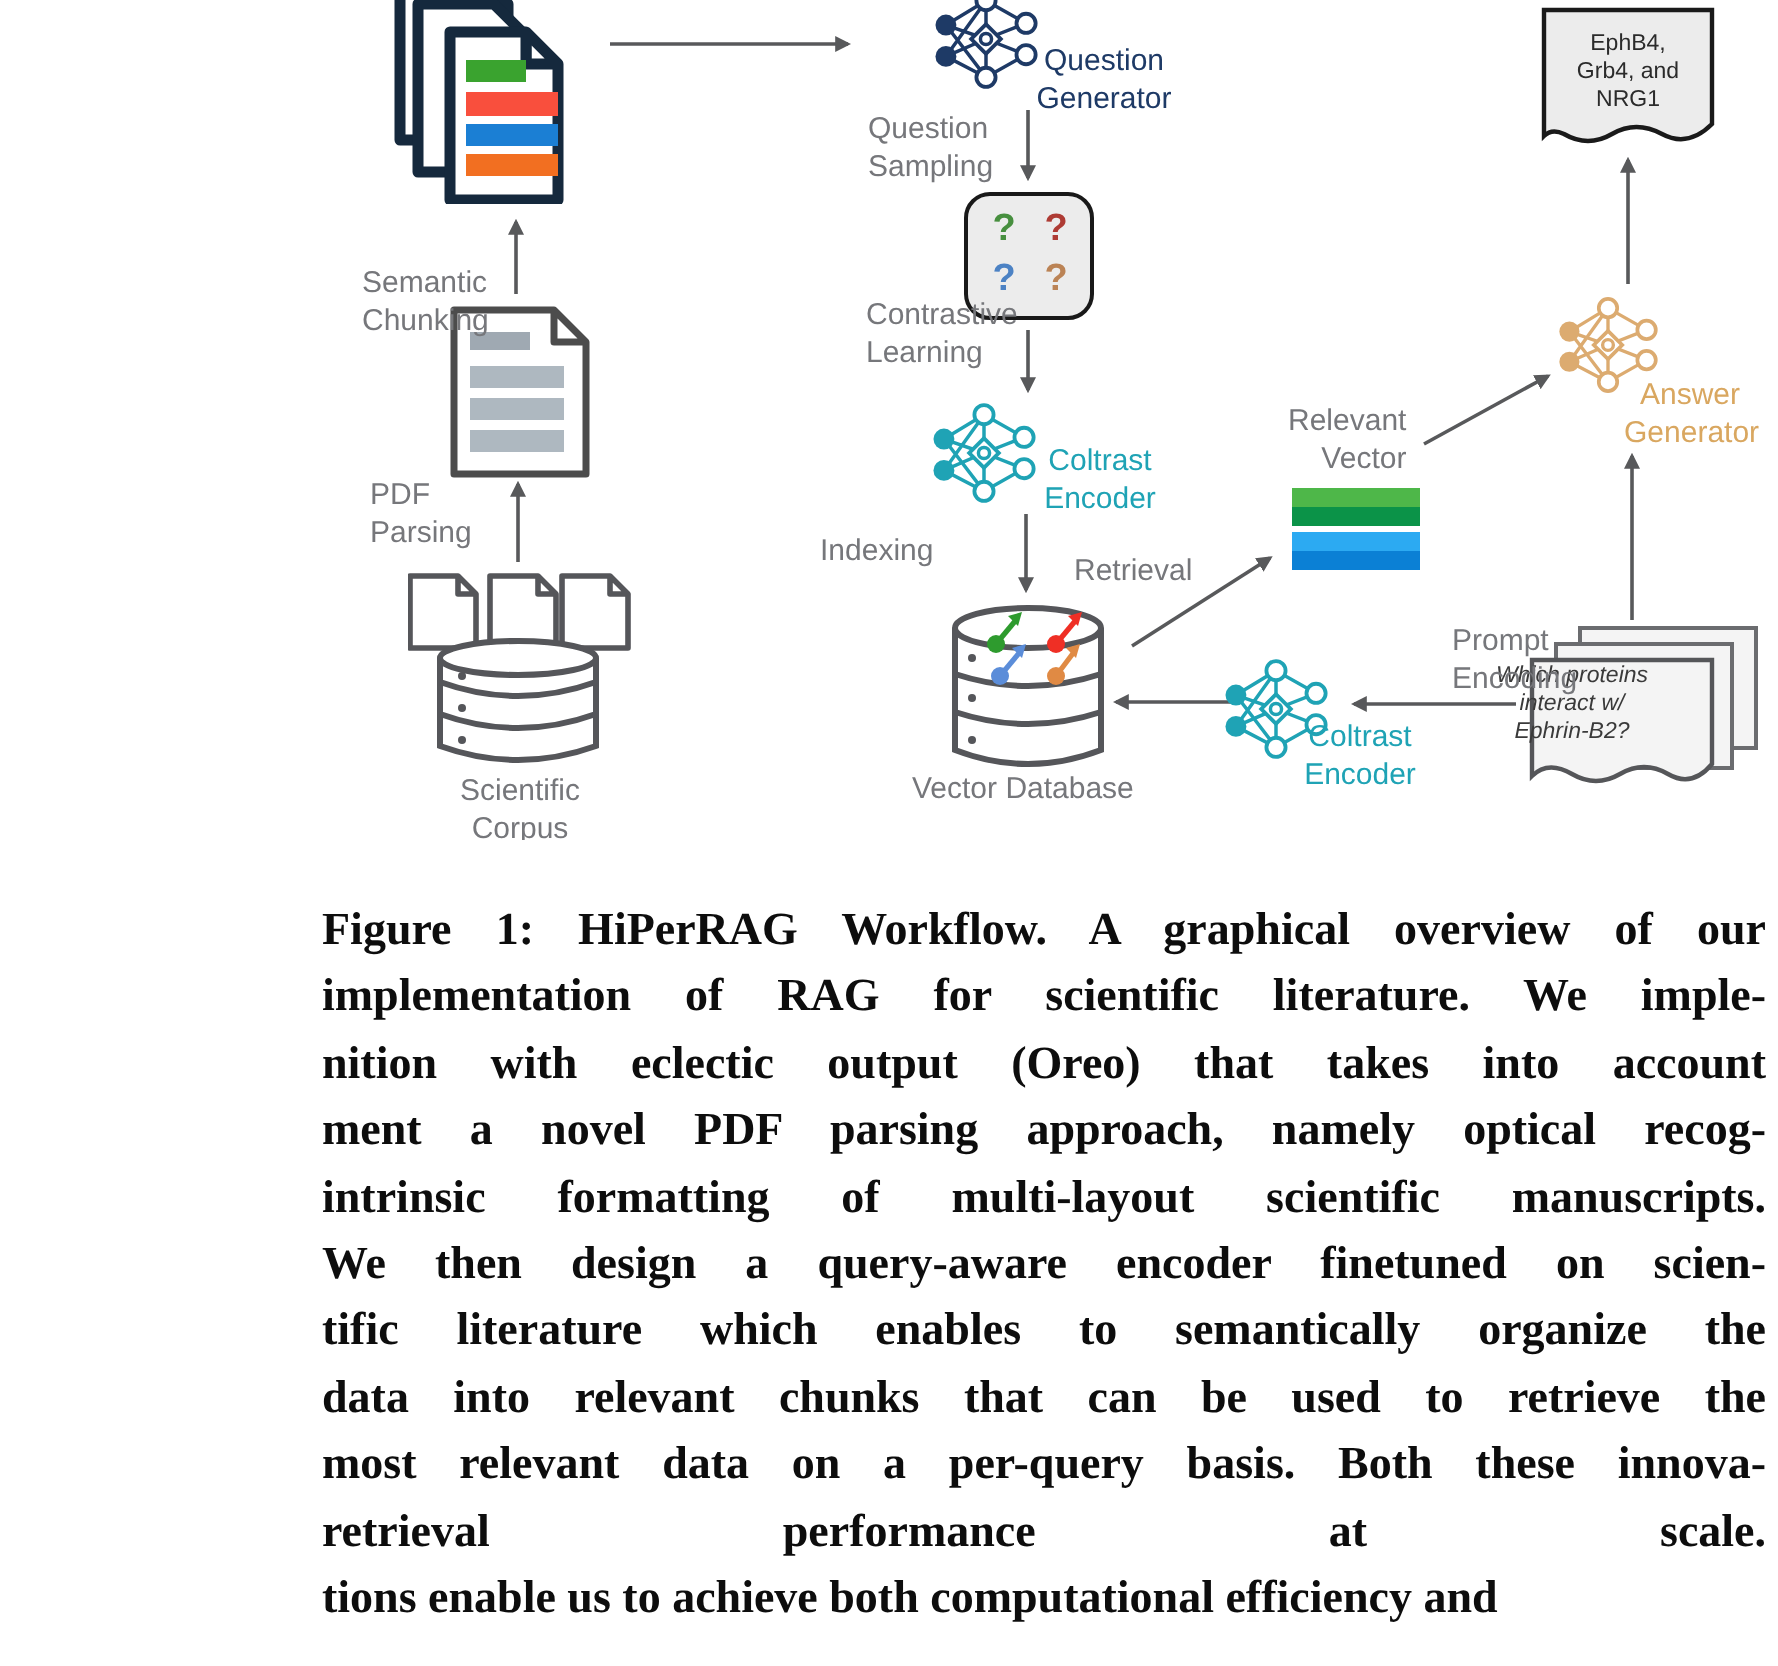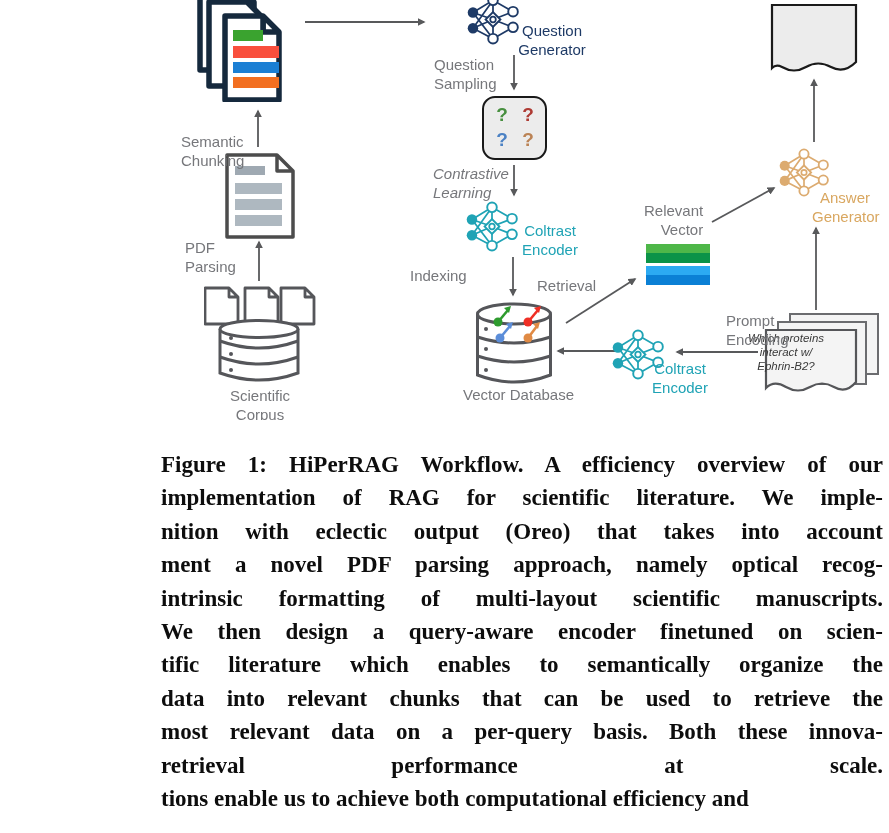--- a/index.html
+++ b/index.html
@@ -7,27 +7,27 @@
         font-family:"Liberation Sans",sans-serif;}
   .diagram{position:absolute;left:0;top:0;width:889px;height:420px;overflow:hidden;}
   .abs{position:absolute;}
   svg{display:block;}
 
   
   .glabel{position:absolute;font-size:15px;line-height:19px;color:#76777b;}
   .lbl-semantic{left:181px;top:104px;margin-top:28px;}
   .lbl-pdf{left:185px;top:238px;}
   .lbl-qsampling{left:434px;top:55px;}
-  .lbl-contrastive{left:433px;top:164px;font-style:italic;}
+  .lbl-contrastive{left:433px;top:148px;}
   .lbl-indexing{left:410px;top:266px;}
   .lbl-retrieval{left:537px;top:276px;}
   .lbl-prompt{left:690px;top:311px;margin-left:36px;}
   .lbl-relcontext{left:644px;top:201px;text-align:right;}
   .lbl-corpus{left:204px;top:386px;width:112px;text-align:center;}
-  .lbl-vectordb{left:456px;top:385px;width:118px;text-align:right;}
+  .lbl-vectordb{left:456px;top:385px;width:118px;text-align:left;}
 
   
   .nlabel{position:absolute;font-size:15px;line-height:19px;text-align:center;}
   .lbl-qgen{left:515px;top:21px;width:74px;color:#1e3a66;}
   .lbl-coltrast1{left:516px;top:221px;width:68px;color:#1fa3b5;}
   .lbl-coltrast2{left:645px;top:359px;width:70px;color:#1fa3b5;}
   .lbl-answergen{left:812px;top:188px;width:66px;color:#d9a760;}
 
   
   .nn{position:absolute;}
@@ -232,20 +232,25 @@
       <div>Which proteins</div>
       <div>interact w/</div>
       <div>Ephrin-B2?</div>
     </div>
 
     <div class="abs" style="left:768px;top:2px;">
       <svg width="92" height="76" viewBox="0 0 92 76">
         <path d="M4,3 H88 V60 Q76,72 63,65 Q50,58 38,65 Q26,72 14,65 Q8,62 4,66 Z" fill="#ececec" stroke="#1a1a1a" stroke-width="2.2"></path>
       </svg>
     </div>
+    <div class="doc-text txt-answer">
+      <div>EphB4,</div>
+      <div>Grb4, and</div>
+      <div>NRG1</div>
+    </div>
 
     <div class="glabel lbl-semantic">
       <div>Semantic</div>
       <div>Chunking</div>
     </div>
     <div class="glabel lbl-pdf">
       <div>PDF</div>
       <div>Parsing</div>
     </div>
     <div class="glabel lbl-qsampling">
@@ -282,21 +287,21 @@
       <div>Encoder</div>
     </div>
     <div class="nlabel lbl-answergen">
       <div>Answer</div>
       <div>Generator</div>
     </div>
 
   </div>
 
   <div class="caption">
-      <div class="cap-line">Figure 1: HiPerRAG Workflow. A efficiency overview of our</div>
+      <div class="cap-line">Figure 1: HiPerRAG Workflow. A graphical overview of our</div>
       <div class="cap-line">implementation of RAG for scientific literature. We imple-</div>
       <div class="cap-line">nition with eclectic output (Oreo) that takes into account</div>
       <div class="cap-line">ment a novel PDF parsing approach, namely optical recog-</div>
       <div class="cap-line">intrinsic formatting of multi-layout scientific manuscripts.</div>
       <div class="cap-line">We then design a query-aware encoder finetuned on scien-</div>
       <div class="cap-line">tific literature which enables to semantically organize the</div>
       <div class="cap-line">data into relevant chunks that can be used to retrieve the</div>
       <div class="cap-line">most relevant data on a per-query basis. Both these innova-</div>
       <div class="cap-line">retrieval performance at scale.</div>
       <div class="cap-line">tions enable us to achieve both computational efficiency and</div>

